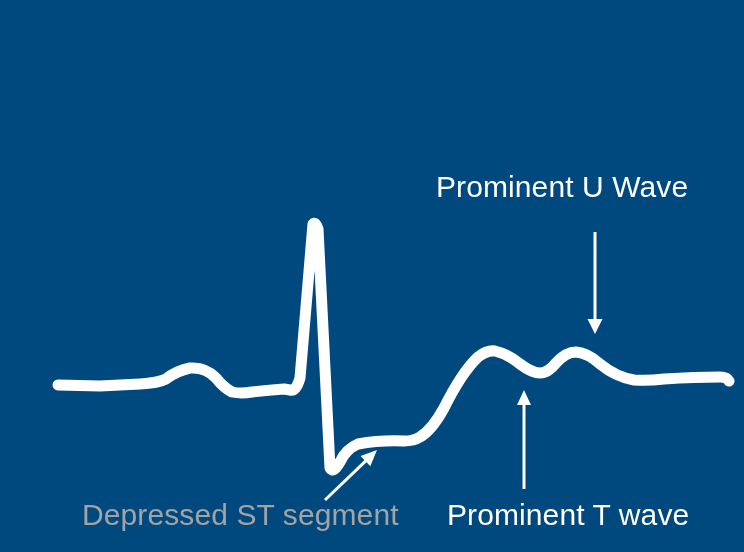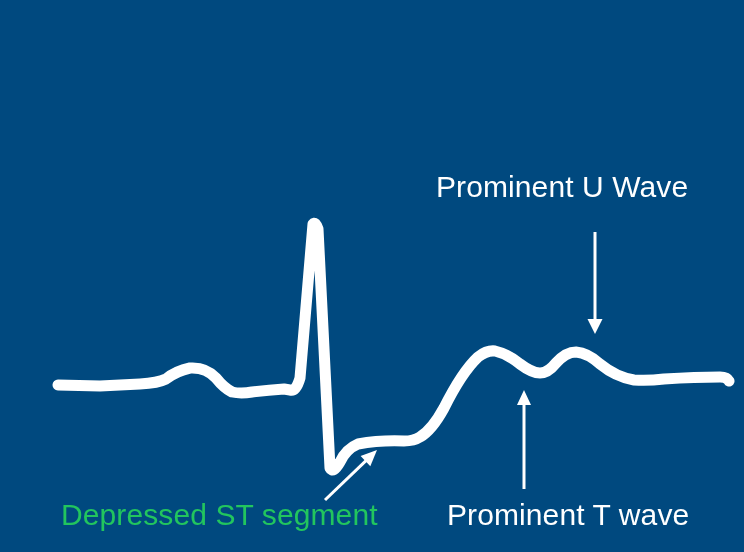--- a/index.html
+++ b/index.html
@@ -86,17 +86,17 @@
     </g>
 
     <g>
       <line id="arrow-st-shaft" class="annot-arrow" x1="325" y1="500" x2="366.54792055892307" y2="460.05007638565087" stroke="#FFFFFF" stroke-width="3"></line>
       <polygon id="arrow-st-head" class="annot-head" points="377,450 370.31843197533277,466.13557091434154 360.6149099478078,456.0439080057156" fill="#FFFFFF"></polygon>
     </g>
   </svg>
 
   <div class="label" id="label-u-wave" style="color: rgb(255, 255, 255);">Prominent  U Wave</div>
 
-  <div class="label" id="label-st-segment" style="color: #22c55e;">Depressed  ST segment</div>
+  <div class="label" id="label-st-segment" style="color: #a3a3a3; margin-left: 21px;">Depressed  ST segment</div>
 
   <div class="label" id="label-t-wave" style="color: rgb(255, 255, 255);">Prominent T wave</div>
 
 </div>
 
 </body></html>

